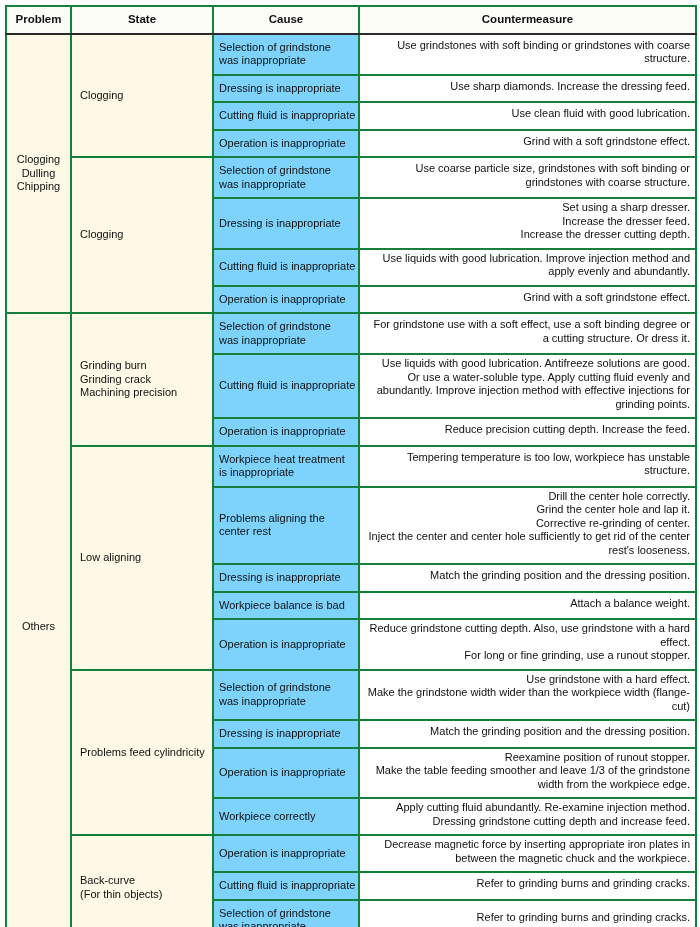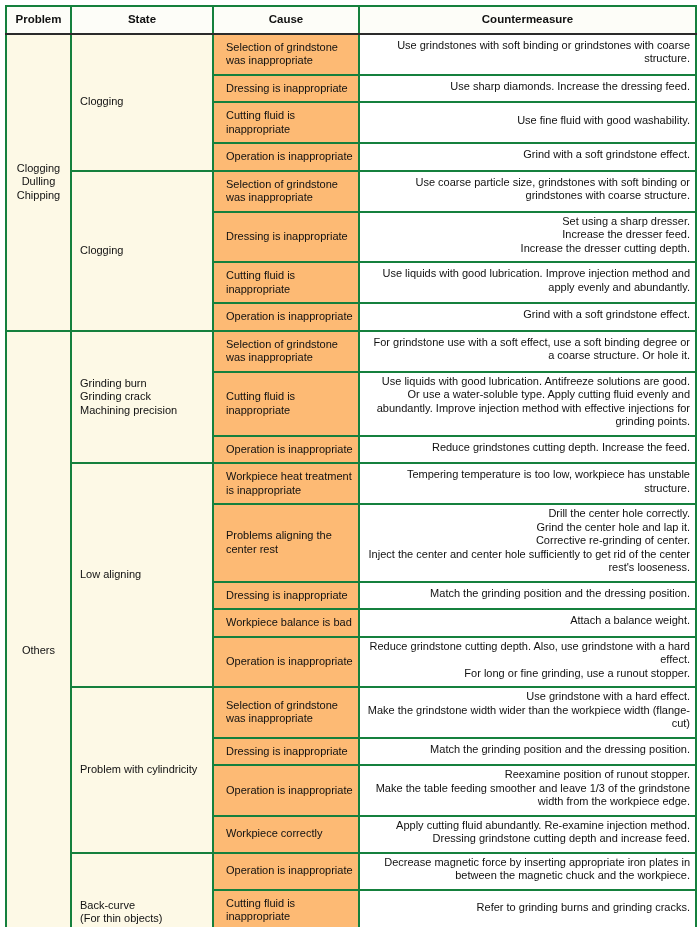--- a/index.html
+++ b/index.html
@@ -41,23 +41,23 @@
     background: #fdf9e6;
     text-align: center;
     padding: 6px 3px;
   }
   .cell-state {
     background: #fdf9e6;
     text-align: left;
     padding: 6px 4px 6px 8px;
   }
   .cell-cause {
-    background: #fdba74;
+    background: #7dd3fc;
     text-align: left;
-    padding: 6px 2px 6px 12px;
+    padding: 6px 2px 6px 5px;
   }
   .cell-cm {
     background: #ffffff;
     text-align: right;
     padding: 2px 5px 6px 7px;
   }
   .pre { white-space: pre-line; }
 </style>
 </head>
 <body>
@@ -87,21 +87,21 @@
       <td class="cell-cause pre">Selection of grindstone
 was inappropriate</td>
       <td class="cell-cm pre">Use grindstones with soft binding or grindstones with coarse structure.</td>
     </tr>
     <tr>
       <td class="cell-cause pre">Dressing is inappropriate</td>
       <td class="cell-cm pre">Use sharp diamonds. Increase the dressing feed.</td>
     </tr>
     <tr>
       <td class="cell-cause pre">Cutting fluid is inappropriate</td>
-      <td class="cell-cm pre">Use fine fluid with good washability.</td>
+      <td class="cell-cm pre">Use clean fluid with good lubrication.</td>
     </tr>
     <tr>
       <td class="cell-cause pre">Operation is inappropriate</td>
       <td class="cell-cm pre">Grind with a soft grindstone effect.</td>
     </tr>
     <tr>
       <td class="cell-state pre" rowspan="4">Clogging</td>
       <td class="cell-cause pre">Selection of grindstone
 was inappropriate</td>
       <td class="cell-cm pre">Use coarse particle size, grindstones with soft binding or grindstones with coarse structure.</td>
@@ -121,29 +121,29 @@
       <td class="cell-cm pre">Grind with a soft grindstone effect.</td>
     </tr>
 
     <tr>
       <td class="cell-problem pre" rowspan="15">Others</td>
       <td class="cell-state pre" rowspan="3">Grinding burn
 Grinding crack
 Machining precision</td>
       <td class="cell-cause pre">Selection of grindstone
 was inappropriate</td>
-      <td class="cell-cm pre">For grindstone use with a soft effect, use a soft binding degree or a coarse structure. Or hole it.</td>
+      <td class="cell-cm pre">For grindstone use with a soft effect, use a soft binding degree or a cutting structure. Or dress it.</td>
     </tr>
     <tr>
       <td class="cell-cause pre">Cutting fluid is inappropriate</td>
       <td class="cell-cm pre">Use liquids with good lubrication. Antifreeze solutions are good. Or use a water-soluble type. Apply cutting fluid evenly and abundantly. Improve injection method with effective injections for grinding points.</td>
     </tr>
     <tr>
       <td class="cell-cause pre">Operation is inappropriate</td>
-      <td class="cell-cm pre">Reduce grindstones cutting depth. Increase the feed.</td>
+      <td class="cell-cm pre">Reduce precision cutting depth. Increase the feed.</td>
     </tr>
     <tr>
       <td class="cell-state pre" rowspan="5">Low aligning</td>
       <td class="cell-cause pre">Workpiece heat treatment
 is inappropriate</td>
       <td class="cell-cm pre">Tempering temperature is too low, workpiece has unstable structure.</td>
     </tr>
     <tr>
       <td class="cell-cause pre">Problems aligning the
 center rest</td>
@@ -159,21 +159,21 @@
     <tr>
       <td class="cell-cause pre">Workpiece balance is bad</td>
       <td class="cell-cm pre">Attach a balance weight.</td>
     </tr>
     <tr>
       <td class="cell-cause pre">Operation is inappropriate</td>
       <td class="cell-cm pre">Reduce grindstone cutting depth. Also, use grindstone with a hard effect.
 For long or fine grinding, use a runout stopper.</td>
     </tr>
     <tr>
-      <td class="cell-state pre" rowspan="4">Problem with cylindricity</td>
+      <td class="cell-state pre" rowspan="4">Problems feed cylindricity</td>
       <td class="cell-cause pre">Selection of grindstone
 was inappropriate</td>
       <td class="cell-cm pre">Use grindstone with a hard effect.
 Make the grindstone width wider than the workpiece width (flange-cut)</td>
     </tr>
     <tr>
       <td class="cell-cause pre">Dressing is inappropriate</td>
       <td class="cell-cm pre">Match the grinding position and the dressing position.</td>
     </tr>
     <tr>

